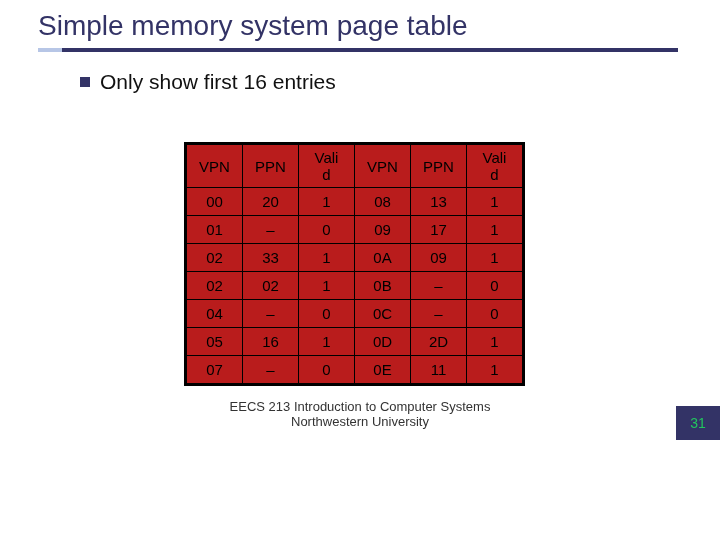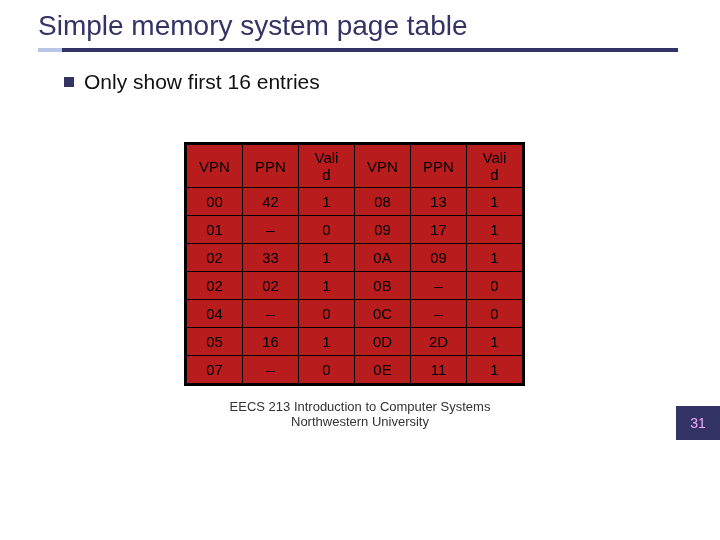--- a/index.html
+++ b/index.html
@@ -1,39 +1,39 @@
 <!DOCTYPE html>
 <html><head>
 <meta charset="utf-8">
 <style>
   * { box-sizing: border-box; margin: 0; padding: 0; }
   html, body { width: 720px; height: 540px; font-family: Verdana, Arial, sans-serif; background: #fff; position: relative; }
   .slide { width: 720px; height: 440px; position: relative; }
   .title { position: absolute; left: 38px; top: 10px; font-size: 28px; color: #333366; font-family: Verdana, sans-serif; }
   .hr { position: absolute; left: 38px; top: 48px; width: 640px; height: 4px; background: #333366; }
   .hr-accent { position: absolute; left: 38px; top: 48px; width: 24px; height: 4px; background: #b7c6e6; }
-  .bullet-row { position: absolute; left: 64px; top: 70px; display: flex; align-items: center; }
+  .bullet-row { position: absolute; left: 80px; top: 70px; display: flex; align-items: center; }
   .bullet-sq { width: 10px; height: 10px; background: #333366; margin-right: 10px; border: 1px solid #333366; }
   .bullet-text { font-size: 21px; color: #111; font-family: Verdana, sans-serif; }
   .table-wrap { position: absolute; left: 186px; top: 144px; }
   table.ptable { border-collapse: collapse; }
   table.ptable th, table.ptable td {
     border: 1px solid #000;
     text-align: center;
     font-family: Arial, sans-serif;
     font-size: 15px;
     color: #000;
     background: #b91c1c;
     padding: 4px 0;
   }
   table.ptable th { font-weight: normal; height: 40px; width: 56px; vertical-align: middle; }
   table.ptable td { height: 28px; width: 56px; }
   table.ptable { outline: 2px solid #000; }
   .footer { position: absolute; bottom: 10px; left: 0; width: 720px; text-align: center; font-size: 13px; color: #333; font-family: Arial, sans-serif; line-height: 1.2; }
-  .pagenum { position: absolute; right: 0; bottom: 0; width: 44px; height: 34px; background: #333366; color: #f0abfc; font-size: 14px; display: flex; align-items: center; justify-content: center; font-family: Arial, sans-serif; }
+  .pagenum { position: absolute; right: 0; bottom: 0; width: 44px; height: 34px; background: #333366; color: #22c55e; font-size: 14px; display: flex; align-items: center; justify-content: center; font-family: Arial, sans-serif; }
 </style>
 </head>
 <body>
 
 <div class="slide">
   <div class="title">Simple memory system page table</div>
   <div class="hr"></div>
   <div class="hr-accent"></div>
 
   <div class="bullet-row">
@@ -49,21 +49,21 @@
           <th>PPN</th>
           <th>Vali<br>d</th>
           <th>VPN</th>
           <th>PPN</th>
           <th>Vali<br>d</th>
         </tr>
       </thead>
       <tbody>
         <tr>
           <td>00</td>
-          <td>42</td>
+          <td>20</td>
           <td>1</td>
           <td>08</td>
           <td>13</td>
           <td>1</td>
         </tr>
         <tr>
           <td>01</td>
           <td>–</td>
           <td>0</td>
           <td>09</td>

